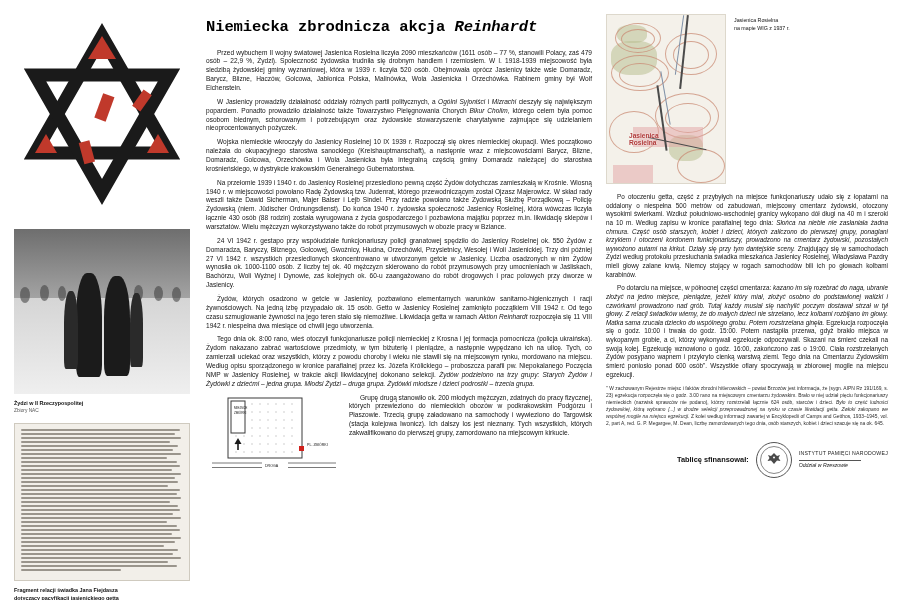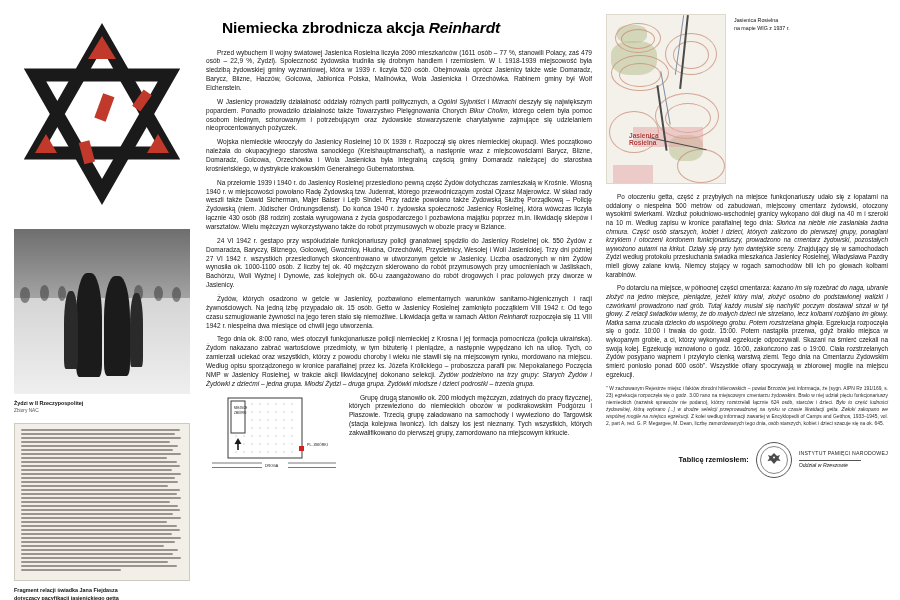--- a/index.html
+++ b/index.html
@@ -39,22 +39,22 @@
   .doc{
     width:176px;height:158px;margin-top:9px;
     background:#f2efe9;border:1px solid #cfcabf;box-sizing:border-box;
     padding:5px 6px;overflow:hidden;
   }
   .doc .dl{height:1.9px;background:#9a958c;margin-bottom:2.1px;border-radius:1px;}
 
   
   .col-center{width:400px;flex:0 0 400px;padding:18px 8px 8px 6px;box-sizing:border-box;}
   h1.title{
-    font-size:15.5px;line-height:1.26;margin:0 0 11px 16px;font-weight:bold;
-    letter-spacing:-.1px;color:#000;
+    font-size:15.5px;line-height:1.26;margin:0 0 11px 0;font-weight:bold;
+    letter-spacing:-.1px;color:#000;font-family:Liberation Mono, monospace;
   }
   h1.title i{font-style:italic;}
   .body p{
     font-size:6.55px;line-height:1.355;margin:0 0 5px 0;text-align:justify;
     text-indent:11px;color:#141414;
   }
   .body p i{font-style:italic;}
   .wrapzone{display:flex;gap:8px;align-items:flex-start;}
   .plan{width:135px;flex:0 0 135px;}
   .plan svg{display:block;}
@@ -323,21 +323,21 @@
     <div class="rbody">
       <p><span>Po otoczeniu getta, część z przybyłych na miejsce funkcjonariuszy udało się z łopatami na oddalony o niespełna 500 metrów od zabudowań, miejscowy cmentarz żydowski, otoczony wysokimi świerkami. Wzdłuż południowo-wschodniej granicy wykopano dół długi na 40 m i szeroki na 10 m. Według zapisu w kronice parafialnej tego dnia: </span><i>Słońca na niebie nie zasłaniała żadna chmura. Część osób starszych, kobiet i dzieci, których zaliczono do pierwszej grupy, ponaglani krzykiem i otoczeni kordonem funkcjonariuszy, prowadzono na cmentarz żydowski, pozostałych wywożono autami na kirkut. Działy się przy tym dantejskie sceny.</i><span> Znajdujący się w samochodach Żydzi według protokołu przesłuchania świadka mieszkańca Jasienicy Rosielnej, Władysława Pazdry mieli głowy zalane krwią. Niemcy stojący w rogach samochodów bili ich po głowach kolbami karabinów.</span></p>
       <p><span>Po dotarciu na miejsce, w północnej części cmentarza: </span><i>kazano im się rozebrać do naga, ubranie złożyć na jedno miejsce, pieniądze, jeżeli który miał, złożyć osobno do podstawionej walizki i czwórkami prowadzono nad grób. Tutaj każdy musiał się nachylić poczym dostawał strzał w tył głowy. Z relacji świadków wiemy, że do małych dzieci nie strzelano, lecz kolbami rozbijano im głowy. Matka sama rzucała dziecko do wspólnego grobu. Potem rozstrzelana ginęła.</i><span> Egzekucja rozpoczęła się o godz. 10:00 i trwała do godz. 15:00. Potem nastąpiła przerwa, gdyż brakło miejsca w wykopanym grobie, a ci, którzy wykonywali egzekucje odpoczywali. Skazani na śmierć czekali na swoją kolej. Egzekucję wznowiono o godz. 16:00, zakończono zaś o 19:00. Ciała rozstrzelanych Żydów posypano wapnem i przykryto cienką warstwą ziemi. Tego dnia na Cmentarzu Żydowskim śmierć poniosło ponad 600 osób". Wszystkie ofiary spoczywają w zbiorowej mogile na miejscu egzekucji.</span></p>
     </div>
 
     <div class="foot">
       <p><span>" W zachowanym Rejestrze miejsc i faktów zbrodni hitlerowskich – powiat Brzozów jest informacja, że (sygn. AIPN Rz 191/169, s. 23) egzekucja rozpoczęła się o godz. 3.00 rano na miejscowym cmentarzu żydowskim. Brało w niej udział pięciu funkcjonariuszy niemieckich (nazwisk sprawców nie podano), którzy rozstrzelali łącznie 624 osób, starców i dzieci. </span><i>Było to część ludności żydowskiej, którą wybrano [...] w drodze selekcji przeprowadzonej na rynku w czasie likwidacji getta. Zwłoki zakopano we wspólnej mogile na miejscu egzekucji.</i><span> Z kolei według informacji zawartej w Encyklopedii of Camps and Getthos, 1933–1945, vol. 2, part A, red. G. P. Megargee, M. Dean, liczbę zamordowanych tego dnia, osób starszych, kobiet i dzieci szacuje się na ok. 645.</span></p>
     </div>
 
     <div class="sponsor">
-      <div class="lab">Tablicę rzemiosłem:</div>
+      <div class="lab">Tablicę sfinansował:</div>
       <div class="seal">
         <svg class="eagle" width="20" height="20" viewBox="0 0 20 20">
           <path d="M10 3 L13 6 L16 5 L14.5 8 L16.5 11 L13 10.5 L10 14 L7 10.5 L3.5 11 L5.5 8 L4 5 L7 6 Z" fill="#4a4a4a"></path>
           <circle cx="10" cy="7.5" r="1" fill="#fff"></circle>
         </svg>
       </div>
       <div class="ipn">
         <span class="n1">INSTYTUT PAMIĘCI NARODOWEJ</span>
         <div class="rule"></div>
         <span class="n2">Oddział w Rzeszowie</span>

